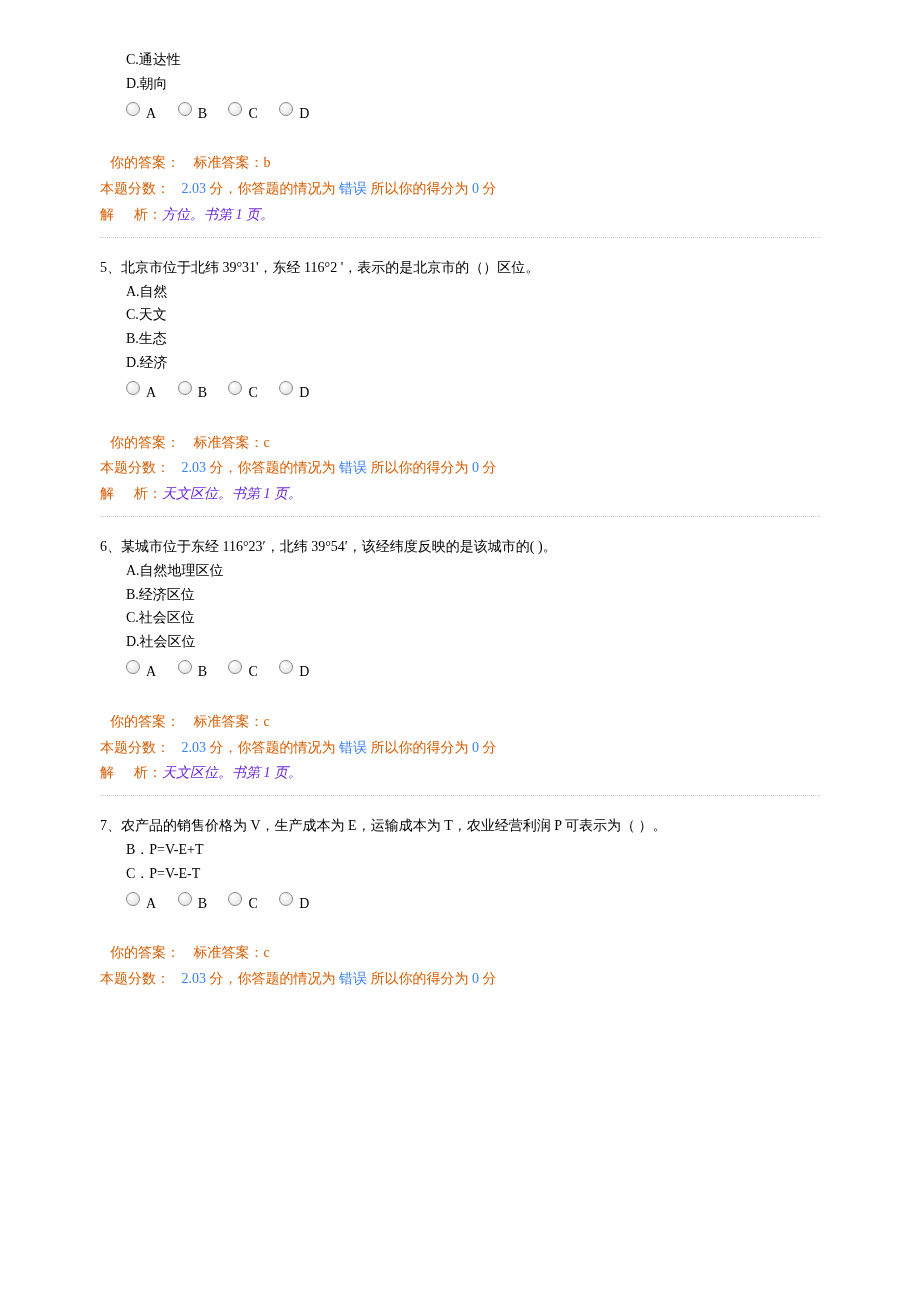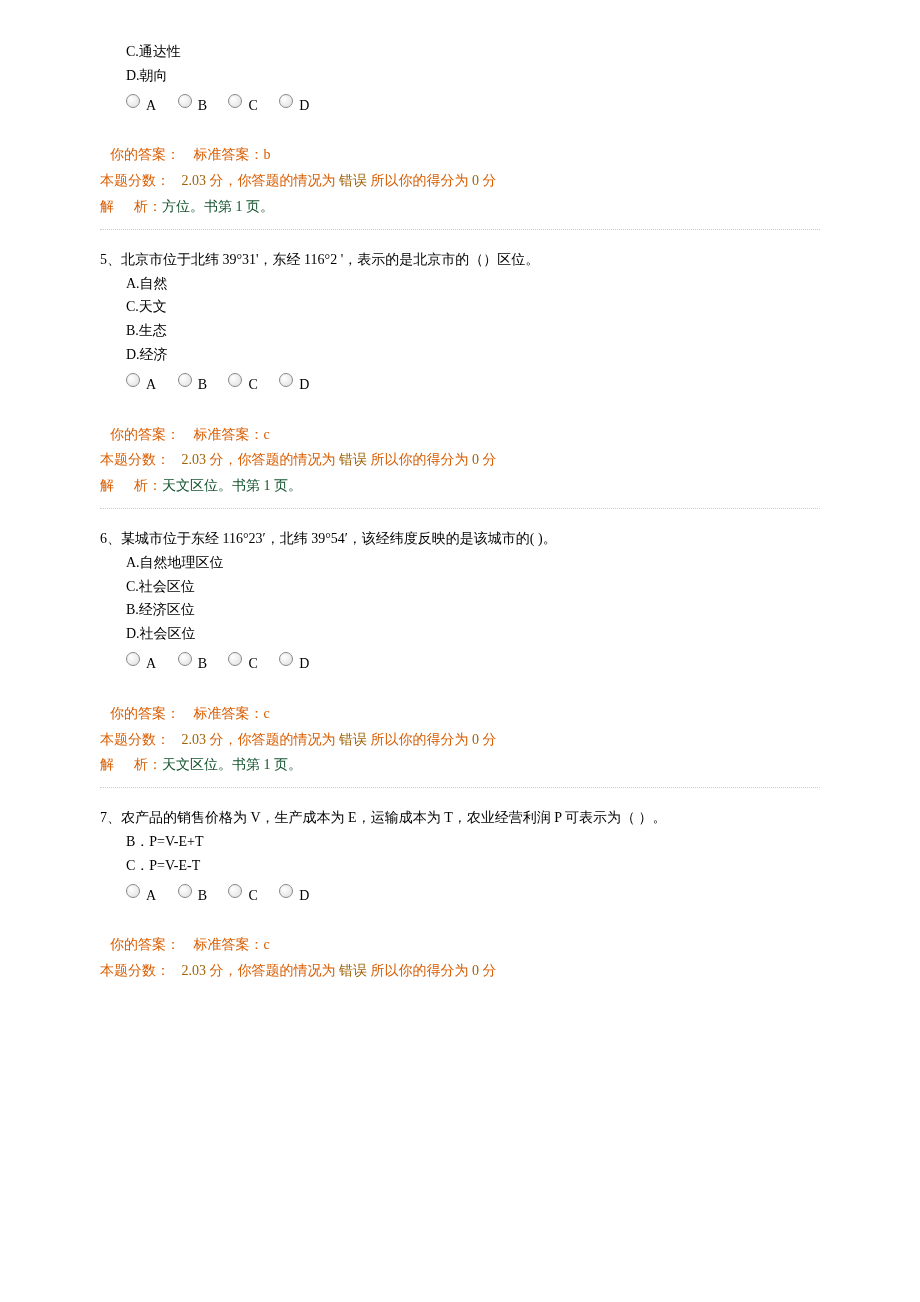--- a/index.html
+++ b/index.html
@@ -6,21 +6,21 @@
       font-family: "SimSun", "宋体", serif;
       background: #fff;
       margin: 0;
       padding: 40px 0;
       font-size: 14px;
       color: #000;
       line-height: 1.7;
     }
     .page {
       width: 720px;
-      margin: 0 auto;
+      margin: 8px auto;
       padding: 0 100px;
     }
     .question-block {
       margin-bottom: 10px;
     }
     .option-line {
       padding-left: 26px;
     }
     .question-text {
       margin-top: 18px;
@@ -45,25 +45,26 @@
       margin-right: 6px;
     }
     .answer-block {
       margin-top: 6px;
     }
     .orange {
       color: #d85c00;
       text-align: center;
     }
     .black {
-      color: #a16207;
+      color: #3b82f6;
       text-align: right;
     }
     .blue {
-      color: #14532d;
+      color: #6d28d9;
+      font-style: italic;
     }
     .label-your-answer {
       display: inline-block;
       width: 90px;
     }
     .label-std-answer {
       display: inline-block;
     }
     .score-line {
       margin-top: 2px;
@@ -150,22 +151,22 @@
         <span class="orange explain-label">解</span><span class="orange">析：</span><span class="blue">天文区位。书第 1 页。</span>
       </div>
     </div>
   </div>
 
   <hr class="divider">
 
   <div class="question-block">
     <div class="question-text"><span>6、</span><span>某城市位于东经 116°23′，北纬 39°54′，该经纬度反映的是该城市的(         )。</span></div>
     <div class="option-line">A.自然地理区位</div>
+    <div class="option-line">B.经济区位</div>
     <div class="option-line">C.社会区位</div>
-    <div class="option-line">B.经济区位</div>
     <div class="option-line">D.社会区位</div>
     <div class="radio-row">
       <span class="radio-item"><span class="radio-circle"></span><span>A</span></span>
       <span class="radio-item"><span class="radio-circle"></span><span>B</span></span>
       <span class="radio-item"><span class="radio-circle"></span><span>C</span></span>
       <span class="radio-item"><span class="radio-circle"></span><span>D</span></span>
     </div>
     <div class="answer-block">
       <div>
         <span class="orange label-your-answer">你的答案：</span>

